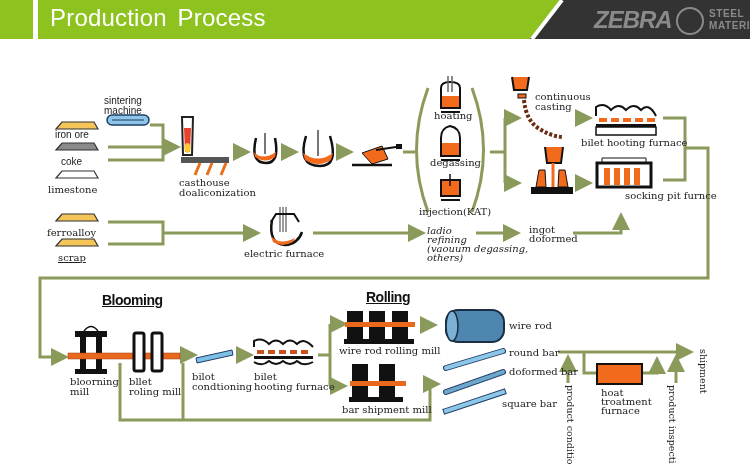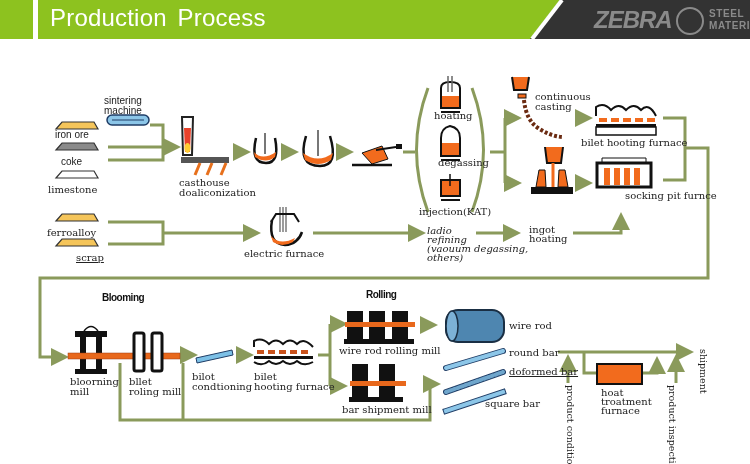--- a/index.html
+++ b/index.html
@@ -11,21 +11,21 @@
   .hdr-title { position:absolute; left:50px; top:4px; font-family:"Liberation Sans", sans-serif;
                font-size:24px; color:#ffffff; letter-spacing:0.2px; word-spacing:4px; }
   .logo { position:absolute; left:594px; top:6px; font-family:"Liberation Sans", sans-serif; color:#8a8a8a; }
   .logo-word { position:absolute; left:0; top:0; font-size:24px; font-weight:bold; font-style:italic; letter-spacing:-1px; }
   .logo-badge { position:absolute; left:82px; top:1px; width:24px; height:24px; border:2px solid #8a8a8a; border-radius:50%; }
   .logo-sub { position:absolute; left:115px; top:2px; font-size:10px; font-weight:bold; line-height:12px; letter-spacing:0.6px; }
 
   svg.flow { position:absolute; left:0; top:0; }
   .lbl { position:absolute; font-size:10px; color:#222; line-height:10px; white-space:nowrap; }
   .lbl-sans { font-family:"Liberation Sans", sans-serif; font-size:10px; }
-  .sec { position:absolute; font-family:"Liberation Sans", sans-serif; font-weight:bold; font-size:10px; color:#111; letter-spacing:-0.5px; }
+  .sec { position:absolute; font-family:"Liberation Sans", sans-serif; font-weight:bold; font-size:14px; color:#111; letter-spacing:-0.5px;text-decoration:underline; }
   .vert { position:absolute; font-size:9.5px; color:#222; writing-mode:vertical-rl; line-height:10px; white-space:nowrap; }
 </style>
 </head>
 <body>
 
 <div class="hdr">
   <div class="hdr-left"></div>
   <div class="hdr-dark"></div>
   <svg style="position:absolute;left:0;top:0" width="750" height="39">
     <polygon points="38,0 560,0 530,39 38,39" fill="#8dc21f"></polygon>
@@ -278,53 +278,53 @@
 </svg>
 
 <div class="lbl lbl-sans" style="left:104px;top:96px;white-space:pre;">sintering
 machine</div>
 <div class="lbl lbl-sans" style="left:55px;top:130px;">iron ore</div>
 <div class="lbl lbl-sans" style="left:61px;top:157px;">coke</div>
 <div class="lbl" style="left:48px;top:185px;">limestone</div>
 <div class="lbl" style="left:179px;top:178px;white-space:pre;">casthouse
 doaliconization</div>
 <div class="lbl" style="left:434px;top:111px;">hoating</div>
-<div class="lbl" style="left:430px;top:158px;margin-left:8px;">degassing</div>
+<div class="lbl" style="left:430px;top:158px;">degassing</div>
 <div class="lbl" style="left:419px;top:207px;">injection(KAT)</div>
 <div class="lbl" style="left:535px;top:92px;white-space:pre;">continuous
 casting</div>
 <div class="lbl" style="left:581px;top:138px;">bilet hooting furnace</div>
 <div class="lbl" style="left:581px;top:191px;margin-left:44px;">socking pit furnce</div>
 <div class="lbl" style="left:47px;top:228px;">ferroalloy</div>
-<div class="lbl" style="left:76px;top:253px;text-decoration:underline;">scrap</div>
+<div class="lbl" style="left:58px;top:253px;text-decoration:underline;">scrap</div>
 <div class="lbl" style="left:244px;top:249px;">electric furnace</div>
 <div class="lbl" style="left:427px;top:226px;white-space:pre;line-height:9px;font-style:italic;">ladio
 refining
 (vaouum degassing,
 others)</div>
 <div class="lbl" style="left:529px;top:225px;white-space:pre;line-height:9px;">ingot
-hoating</div>
+doformed</div>
 
 <div class="sec" style="left:102px;top:292px;">Blooming</div>
 <div class="sec" style="left:366px;top:289px;text-align:center;">Rolling</div>
 
 <div class="lbl" style="left:70px;top:377px;white-space:pre;">bloorning
 mill</div>
 <div class="lbl" style="left:129px;top:377px;white-space:pre;">bllet
 roling mill</div>
 <div class="lbl" style="left:192px;top:372px;white-space:pre;">bilot
 condtioning</div>
 <div class="lbl" style="left:254px;top:372px;white-space:pre;">bilet
 hooting furnace</div>
 <div class="lbl" style="left:339px;top:346px;">wire rod rolling mill</div>
 <div class="lbl" style="left:342px;top:405px;">bar shipment mill</div>
 
 <div class="lbl" style="left:509px;top:321px;">wire rod</div>
 <div class="lbl" style="left:509px;top:348px;">round bar</div>
-<div class="lbl" style="left:509px;top:367px;text-decoration:underline;">doformed bar</div>
-<div class="lbl" style="left:485px;top:399px;">square bar</div>
+<div class="lbl" style="left:509px;top:367px;">doformed bar</div>
+<div class="lbl" style="left:502px;top:399px;">square bar</div>
 
 <div class="vert" style="left:565px;top:385px;">product conditioning</div>
 <div class="lbl" style="left:601px;top:388px;white-space:pre;line-height:9px;">hoat
 troatment
 furnace</div>
 <div class="vert" style="left:667px;top:385px;">product inspection</div>
 <div class="vert" style="left:698px;top:349px;">shipment</div>
 
 </body></html>

